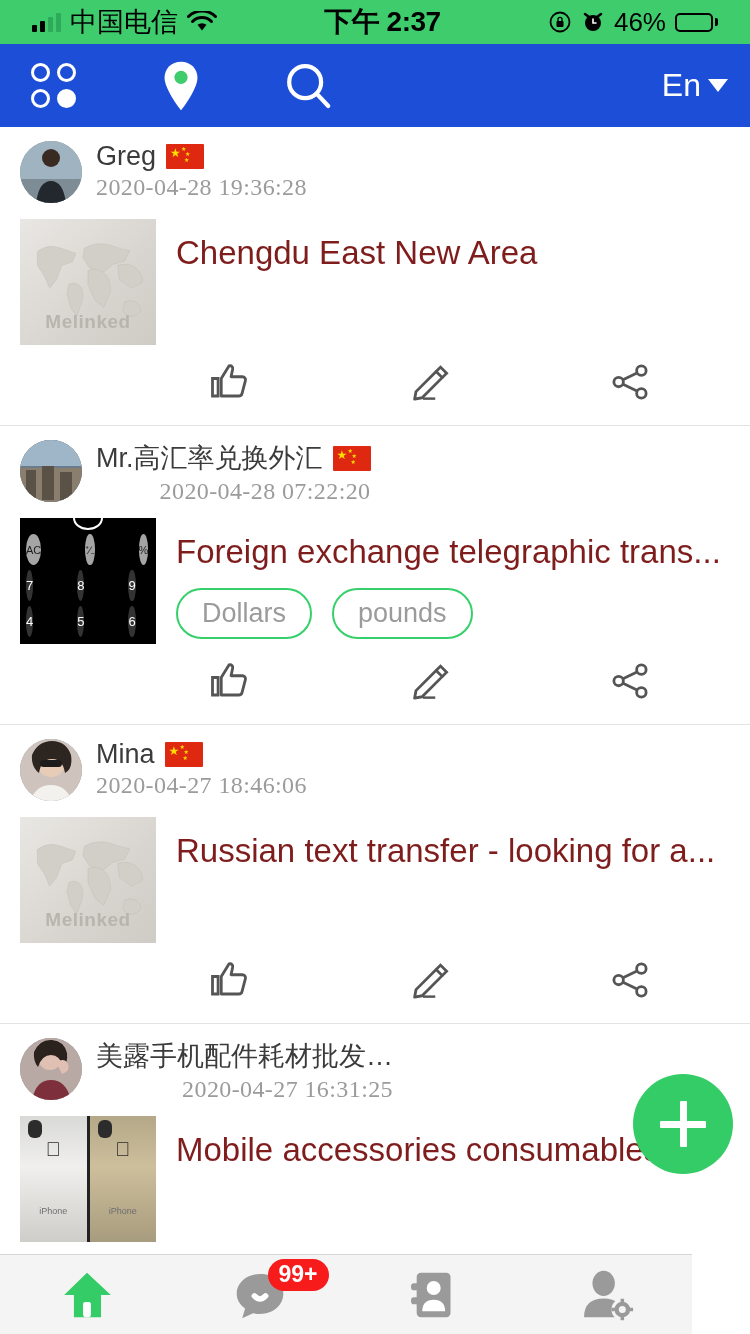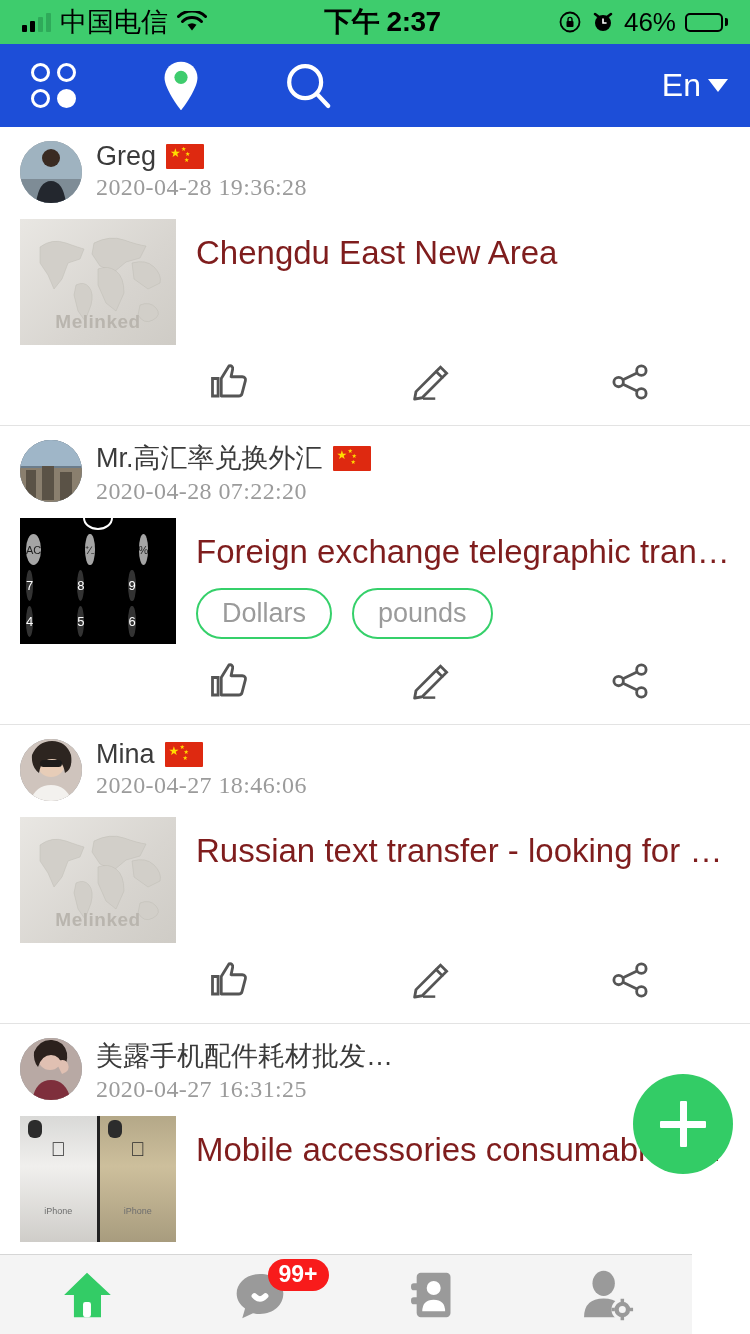--- a/index.html
+++ b/index.html
@@ -8,21 +8,21 @@
     font-family:"Liberation Sans", sans-serif;
     background:#f2f2f2;
     overflow:hidden;
   }
   #app { position:relative; width:750px; height:1334px; background:#fff; }
 
   
   .statusbar {
     height:44px; background:#3ECC6D;
     display:flex; align-items:center; justify-content:space-between;
-    padding:0 22px; color:#000;
+    padding:0 32px; color:#000;
   }
   .sb-left, .sb-right { display:flex; align-items:center; gap:9px; }
   .sb-center { font-size:28px; font-weight:bold; letter-spacing:-0.5px; }
   .carrier { font-size:27px; font-weight:500; }
   .bars { display:flex; align-items:flex-end; gap:3px; height:20px; }
   .bars i { width:5px; background:#000; border-radius:1px; display:block; }
   .bars i:nth-child(1){height:7px}
   .bars i:nth-child(2){height:11px}
   .bars i:nth-child(3){height:15px;background:#2faa5a}
   .bars i:nth-child(4){height:19px;background:#2faa5a}
@@ -46,41 +46,41 @@
   .lang {
     display:flex; align-items:center; gap:7px; color:#fff;
     font-size:32px; cursor:pointer;
   }
   .caret { width:0;height:0;border-left:10px solid transparent;border-right:10px solid transparent;border-top:13px solid #fff; }
 
   
   .feed { height:1127px; overflow:hidden; background:#fff; }
   .post { background:#fff; border-bottom:1px solid #e3e3e3; padding:14px 20px 0 20px; }
 
-  .post-head { display:flex; align-items:flex-start; gap:14px; height:68px; }
+  .post-head { display:flex; align-items:flex-start; gap:14px; height:68px;text-align:right; }
   .avatar {
     width:62px; height:62px; border-radius:50%; flex:none;
     background:#8a8f94; overflow:hidden; position:relative;
   }
   .avatar svg { display:block; width:100%; height:100%; }
   .meta { display:flex; flex-direction:column; gap:2px; min-width:0; }
   .name-row { display:flex; align-items:center; gap:10px; }
   .uname {
     font-size:27px; color:#3b3b3b; white-space:nowrap;
     overflow:hidden; text-overflow:ellipsis; max-width:430px;
   }
   .flag { width:38px; height:25px; background:#de2910; position:relative; flex:none; border-radius:1px; }
   .flag .s1 { position:absolute; left:4px; top:4px; color:#ffde00; font-size:12px; line-height:10px; }
   .flag .s2 { position:absolute; left:15px; top:2px; color:#ffde00; font-size:6px; line-height:6px; }
   .flag .s3 { position:absolute; left:19px; top:7px; color:#ffde00; font-size:6px; line-height:6px; }
   .flag .s4 { position:absolute; left:18px; top:13px; color:#ffde00; font-size:6px; line-height:6px; }
   .time { font-size:24px; color:#9b9b9b; letter-spacing:0.4px;font-family:Liberation Serif, serif; }
 
   .post-body { display:flex; gap:20px; padding-top:10px; }
-  .thumb { width:156px; height:126px; flex:none; overflow:hidden; position:relative; }
+  .thumb { width:136px; height:126px; flex:none; overflow:hidden; position:relative; }
   .title-col { flex:1; min-width:0; padding-top:14px; }
   .ptitle {
     font-size:33px; color:#7f1d1d; line-height:40px;
     white-space:nowrap; overflow:hidden; text-overflow:ellipsis;
   }
   .tags { display:flex; gap:20px; margin-top:16px;align-items:flex-end; }
   .tag {
     border:2px solid #35d06a; border-radius:30px;
     padding:8px 24px; font-size:27px; color:#9b9b9b;
     cursor:pointer; white-space:nowrap;

